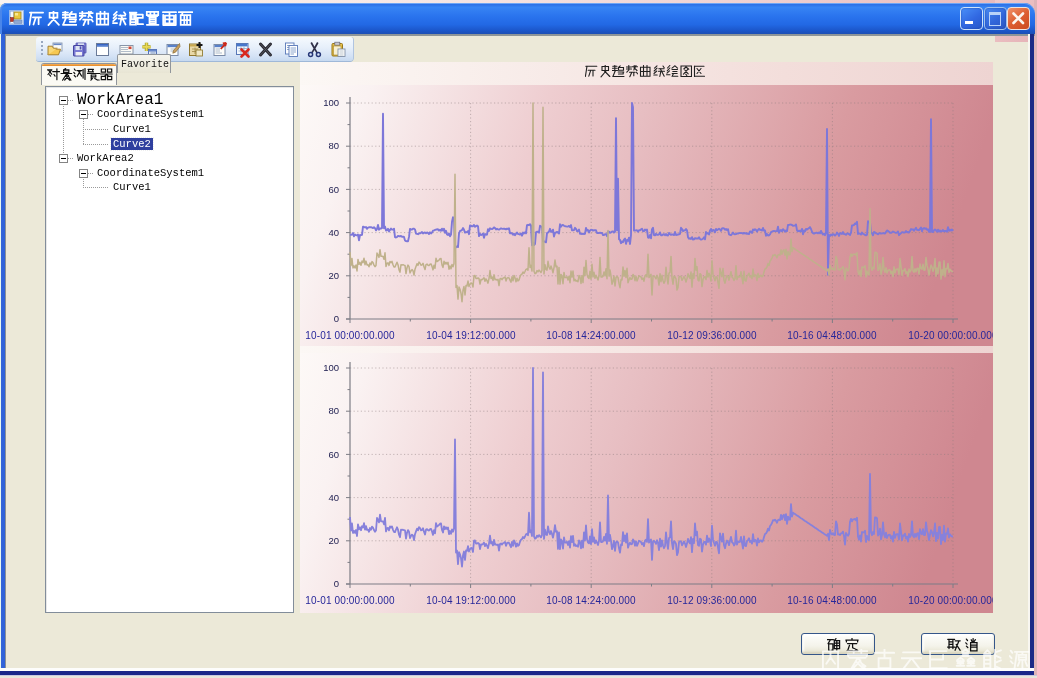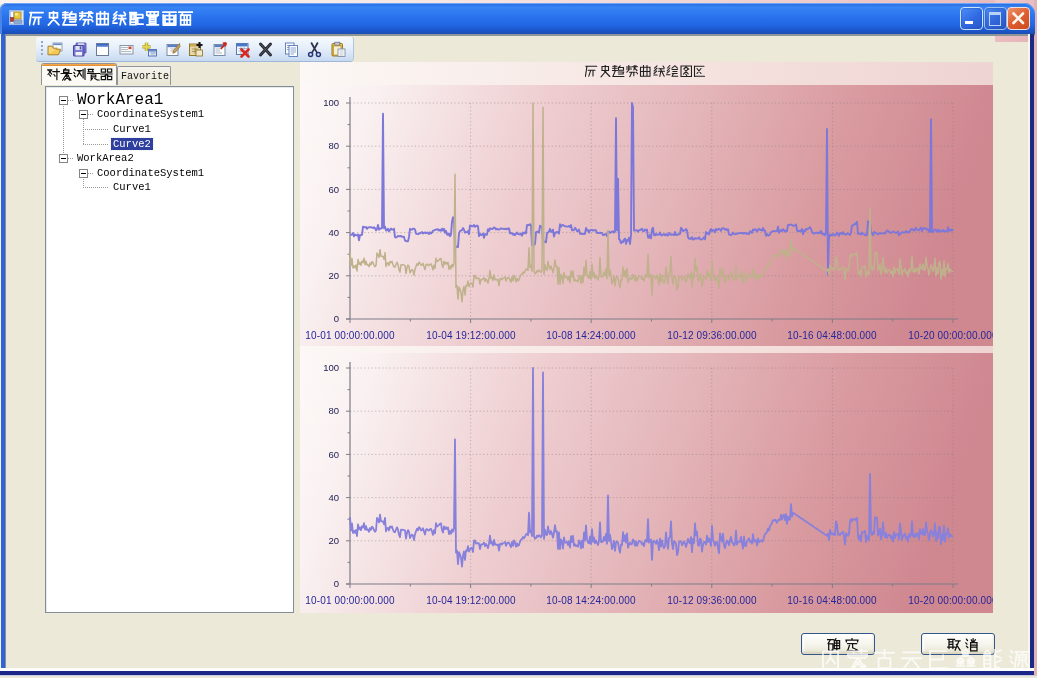--- a/index.html
+++ b/index.html
@@ -192,21 +192,21 @@
         </svg>
         <svg width="13" height="13" style="margin-right:0.4px" viewBox="0 0 13 13">
           <path d="M1.0 1.3H6.5M1.6 1.3V3.9M5.7 1.3V3.9M1.0 3.9H6.5M0.3 5.5H12.5M4.2 6.8V10.4M4.2 7.0H8.8M4.2 8.8H8.8M8.8 6.8V9.1M5.5 10.4L3.9 12.2M7.8 10.4L10.4 12.0M10.4 12.0H12.2" fill="none" stroke="#101010" stroke-width="1.20" stroke-opacity="1.0" stroke-linecap="round"></path>
         </svg>
         <svg width="13" height="13" style="margin-right:0.4px" viewBox="0 0 13 13">
           <path d="M1.3 1.0H5.5V4.2H1.3ZM7.5 1.0H11.7V4.2H7.5ZM0.5 6.0H12.2M7.3 6.2L4.9 7.8M6.0 6.2L8.1 7.8M1.3 8.3H5.5V11.7H1.3ZM7.5 8.3H11.7V11.7H7.5Z" fill="none" stroke="#101010" stroke-width="1.20" stroke-opacity="1.0" stroke-linecap="round"></path>
         </svg>
       </div>
     </div>
 </div>
-<div class="abs" style="left:117px;top:66px;width:54px;height:19px;background:linear-gradient(to bottom,#f6f5ee,#e8e5d4);border:1px solid #90959b;border-bottom:none;border-radius:2px 2px 0 0;box-sizing:border-box;
+<div class="abs" style="left:117px;top:54px;width:54px;height:19px;background:linear-gradient(to bottom,#f6f5ee,#e8e5d4);border:1px solid #90959b;border-bottom:none;border-radius:2px 2px 0 0;box-sizing:border-box;
   font-family:'Liberation Mono',monospace;font-size:10px;color:#111;">
   <div class="abs" style="left:3px;top:4px;letter-spacing:0px;">Favorite</div>
 </div>
 
 <div class="abs" style="left:45px;top:86px;width:247px;height:525px;background:#fff;border:1px solid #828d9a;box-shadow:inset 1px 1px 0 #e8e8e8;"></div>
 <div class="abs" style="left:63px;top:102px;width:1px;height:55px;background-image:repeating-linear-gradient(to bottom,#9a9a9a 0 1px,transparent 1px 2px);"></div>
 <div class="abs" style="left:83px;top:117px;width:1px;height:28px;background-image:repeating-linear-gradient(to bottom,#9a9a9a 0 1px,transparent 1px 2px);"></div>
 <div class="abs" style="left:83px;top:175px;width:1px;height:13px;background-image:repeating-linear-gradient(to bottom,#9a9a9a 0 1px,transparent 1px 2px);"></div>
 <div class="abs" style="left:59px;top:95.6px;width:9px;height:9px;background:#fff;border:1px solid #848484;box-sizing:border-box;"></div>
 <div class="abs" style="left:61px;top:99.6px;width:5px;height:1px;background:#000;"></div>

